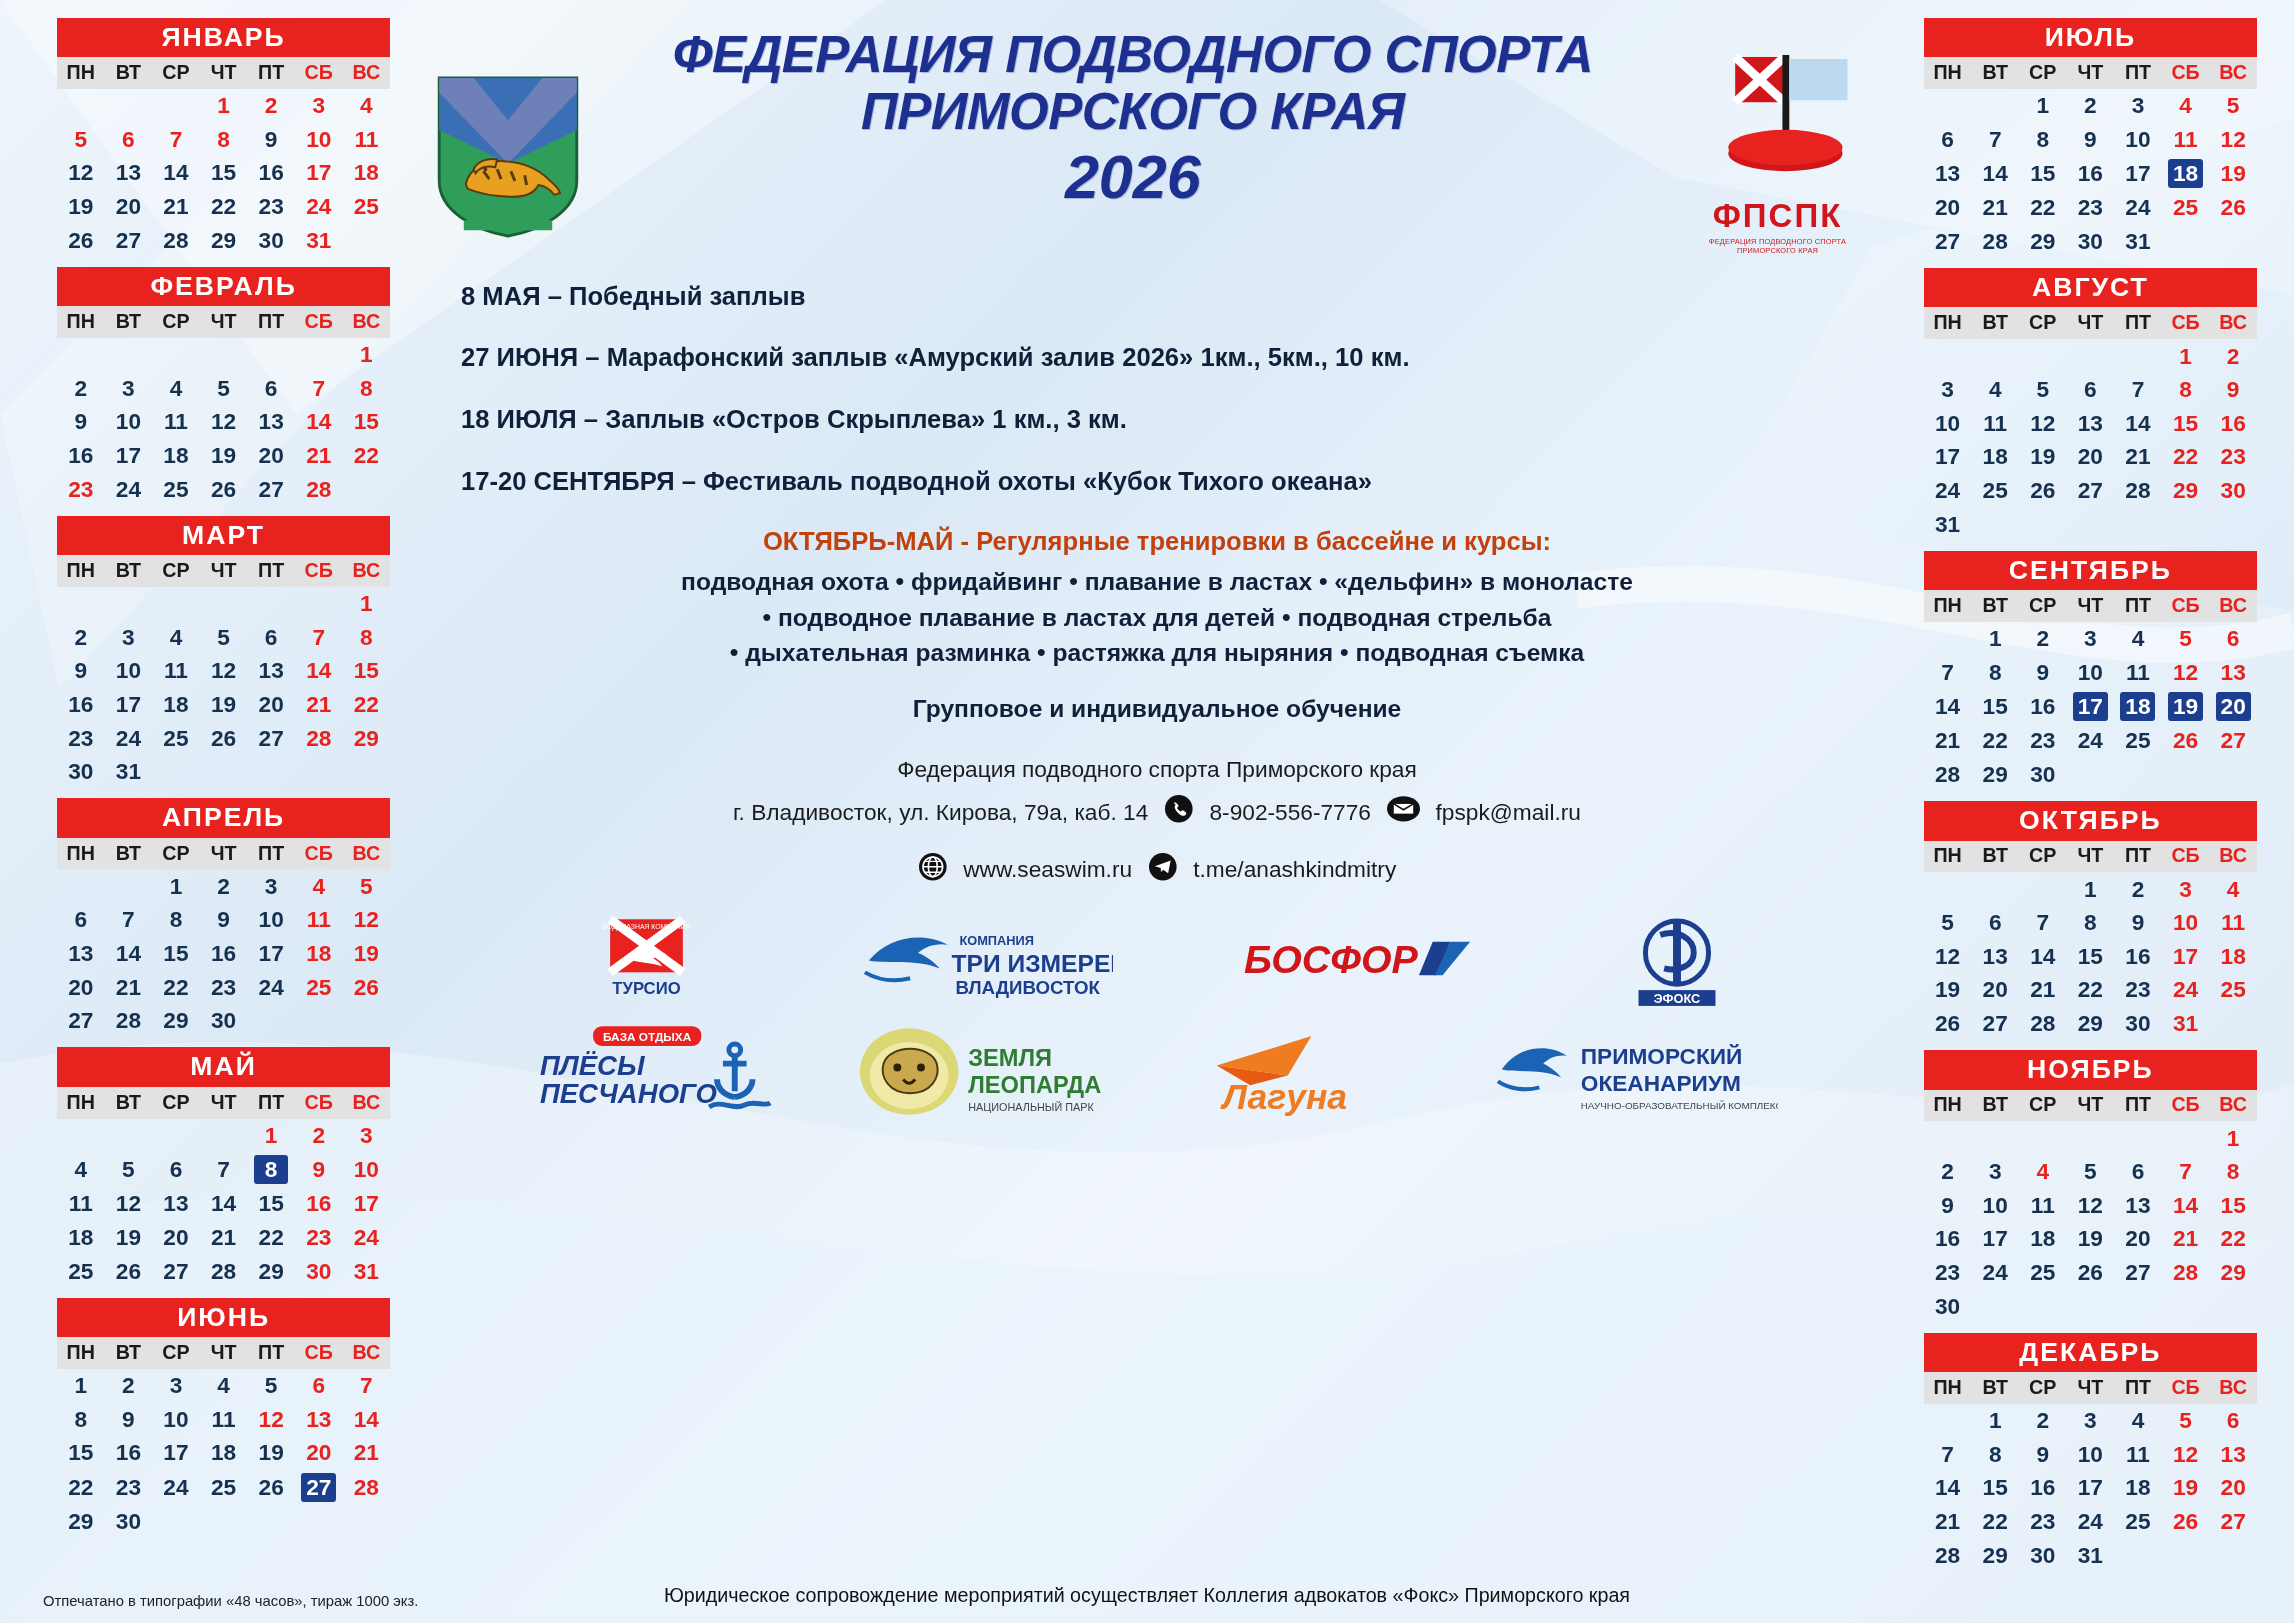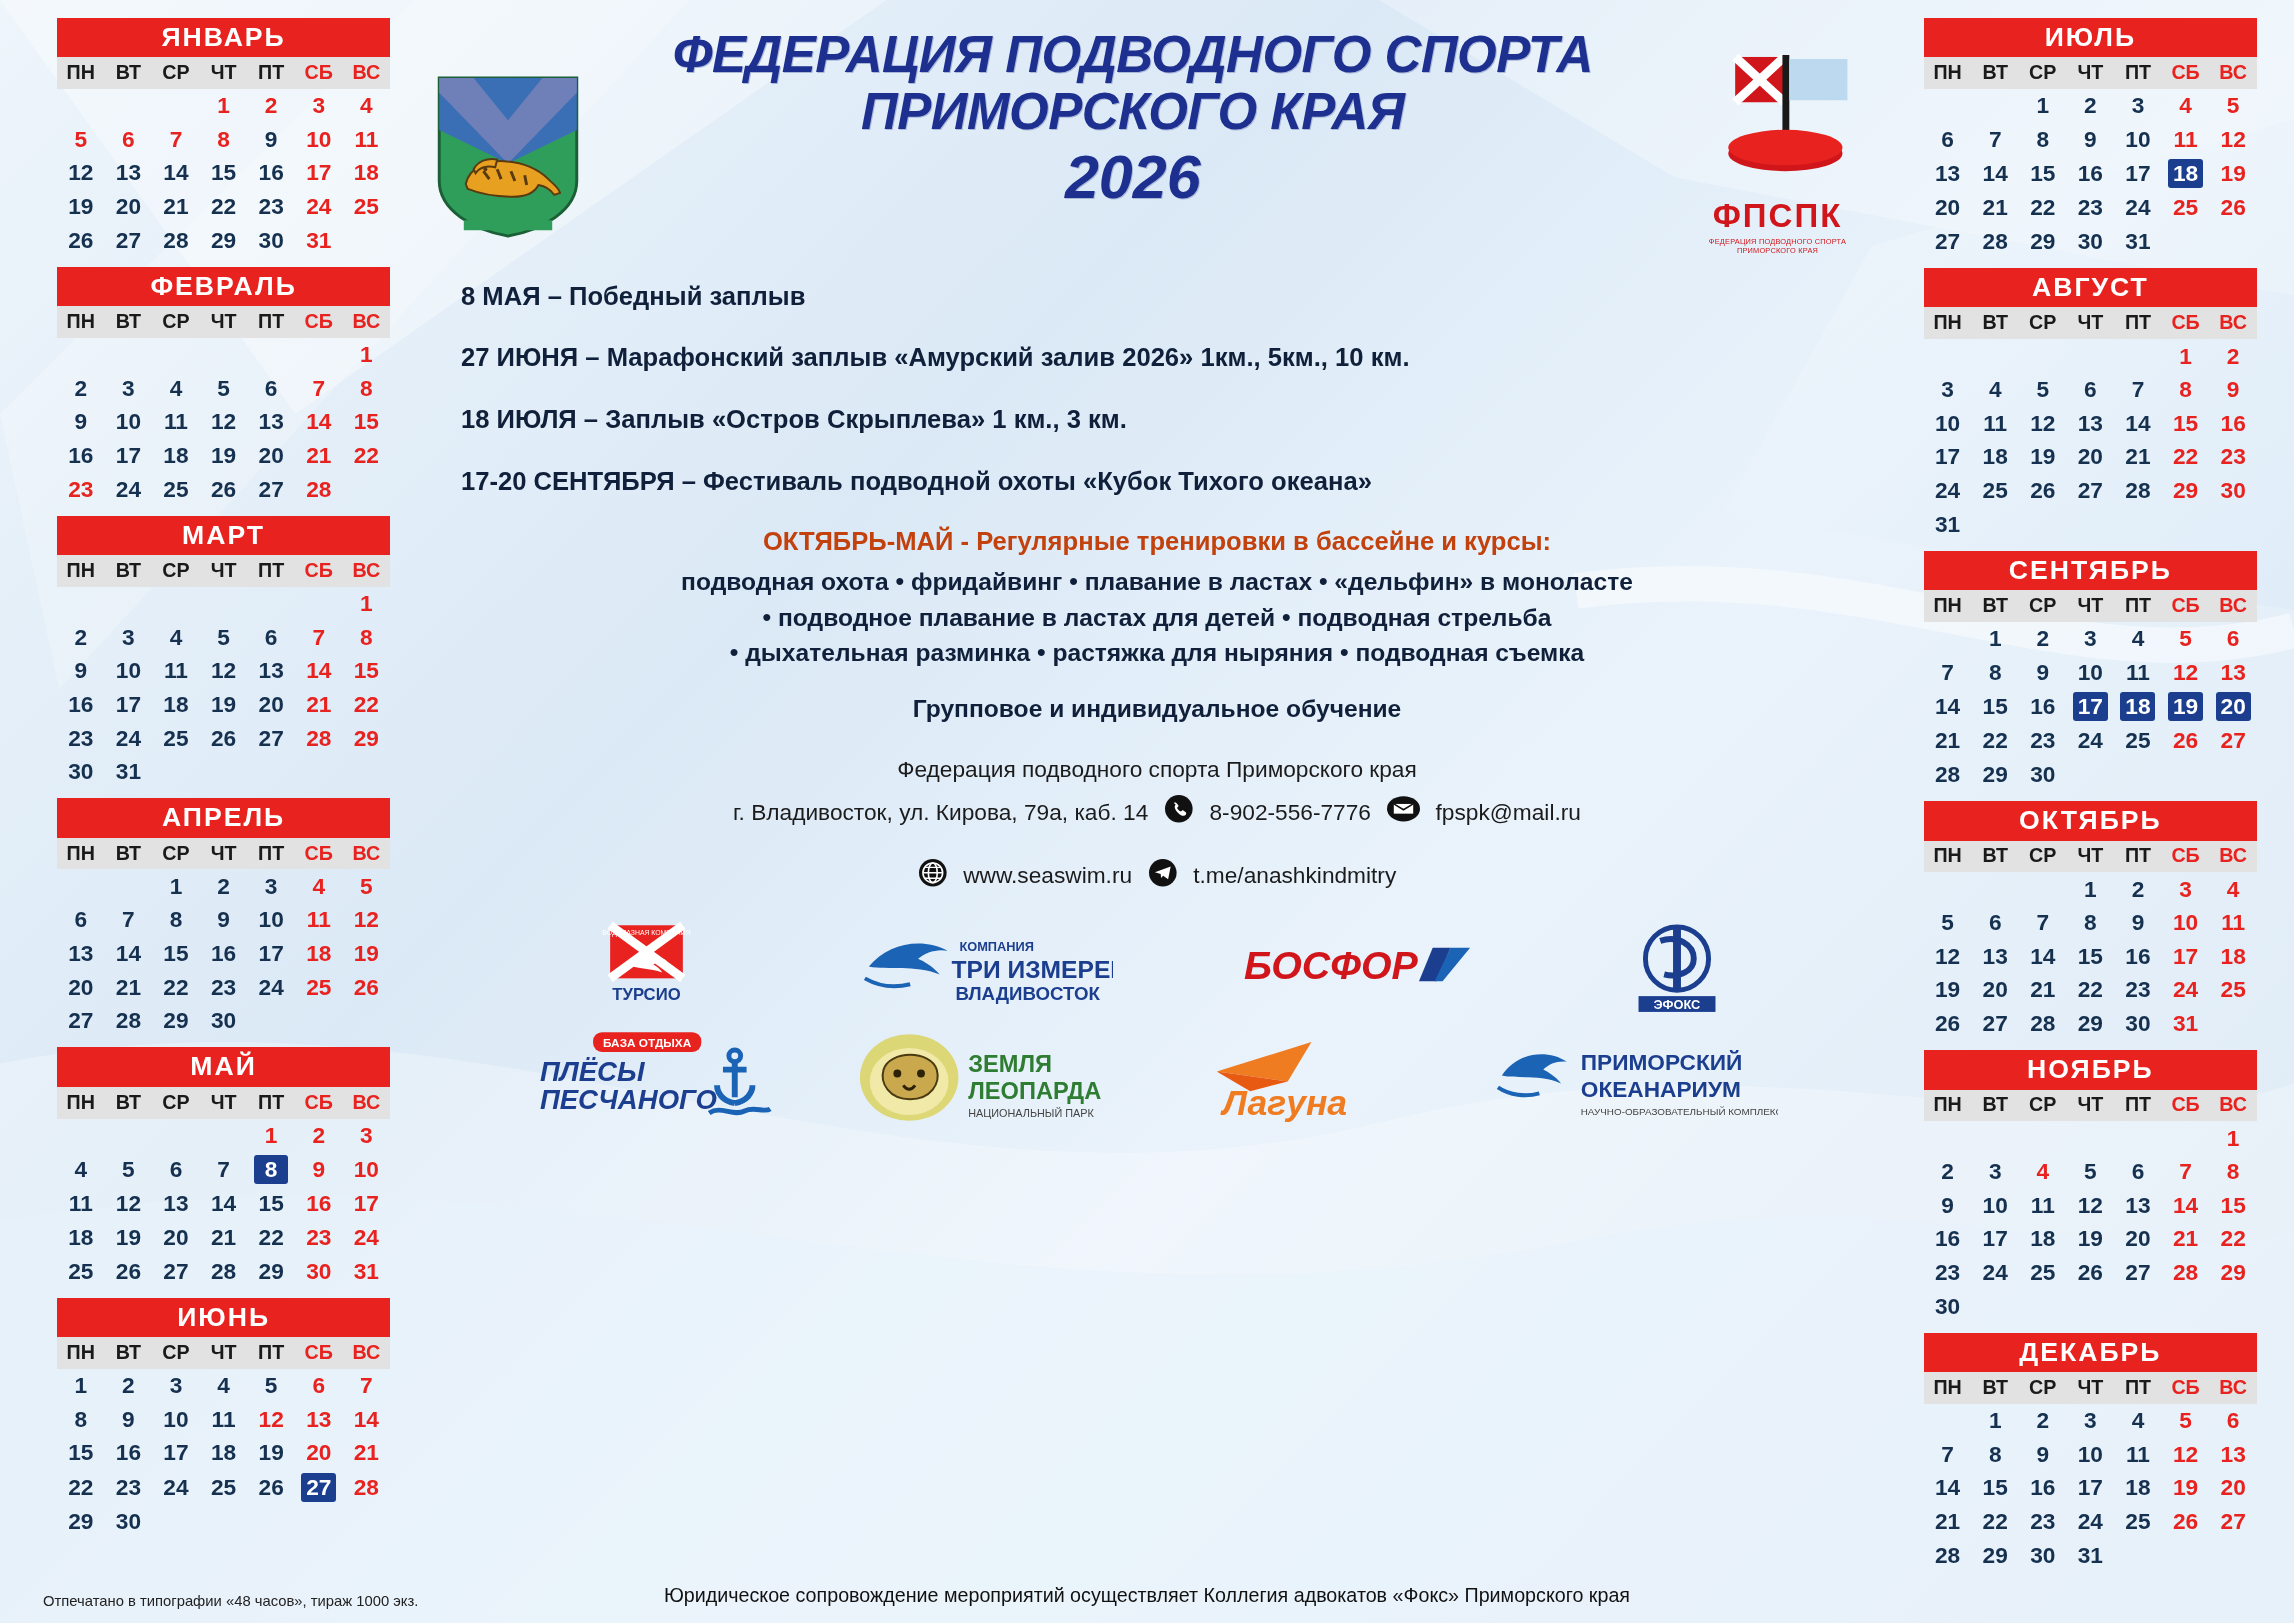--- a/index.html
+++ b/index.html
@@ -64,21 +64,21 @@
     font-size:25.6px;font-weight:bold;color:#10203a;margin-bottom:29.6px;line-height:1.25;
   }
   .courses-head{font-size:25.6px;font-weight:bold;color:#c2410c;text-align:center;margin-bottom:7.9px;}
   .courses-line{font-size:24.6px;font-weight:bold;color:#10203a;text-align:center;line-height:1.45;}
   .training{font-size:24.6px;font-weight:bold;color:#10203a;text-align:center;margin-top:23.6px;}
 
   
   .contacts{margin-top:33px;text-align:center;color:#1b1b1b;}
   .contacts .org{font-size:22.7px;margin-bottom:11.8px;}
   .crow{display:flex;justify-content:center;align-items:center;gap:15.8px;font-size:22.7px;flex-wrap:wrap;}
-  .crow + .crow{margin-top:28px;}
+  .crow + .crow{margin-top:22px;}
   .ic{display:inline-block;vertical-align:middle;}
 
   
   .sponsors{margin-top:29.6px;display:flex;flex-direction:column;gap:17.7px;padding:0 39px;}
   .sp-row{display:flex;justify-content:space-around;align-items:center;}
   .sp{display:flex;align-items:center;justify-content:center;height:91px;}
 
   
   .footer-left{
     position:absolute;left:43px;bottom:13.8px;font-size:14.8px;color:#222;

